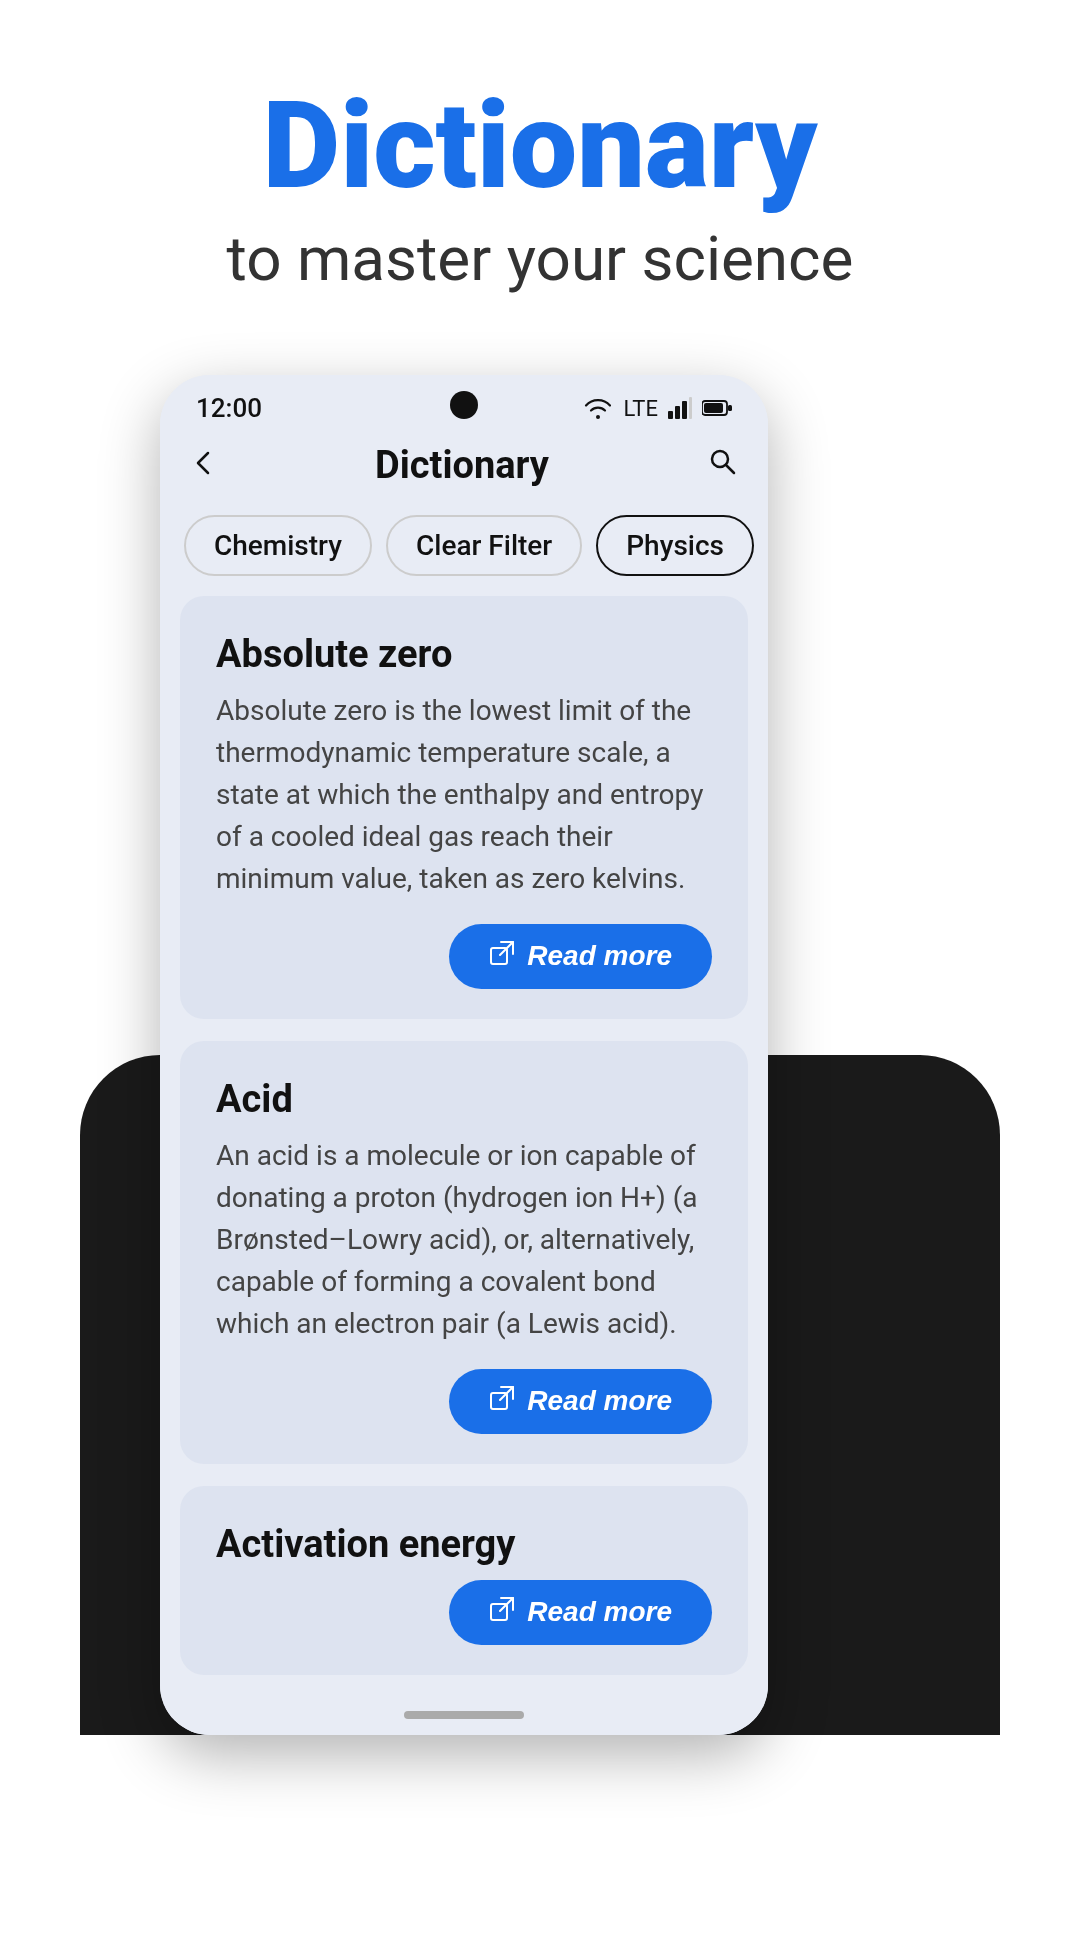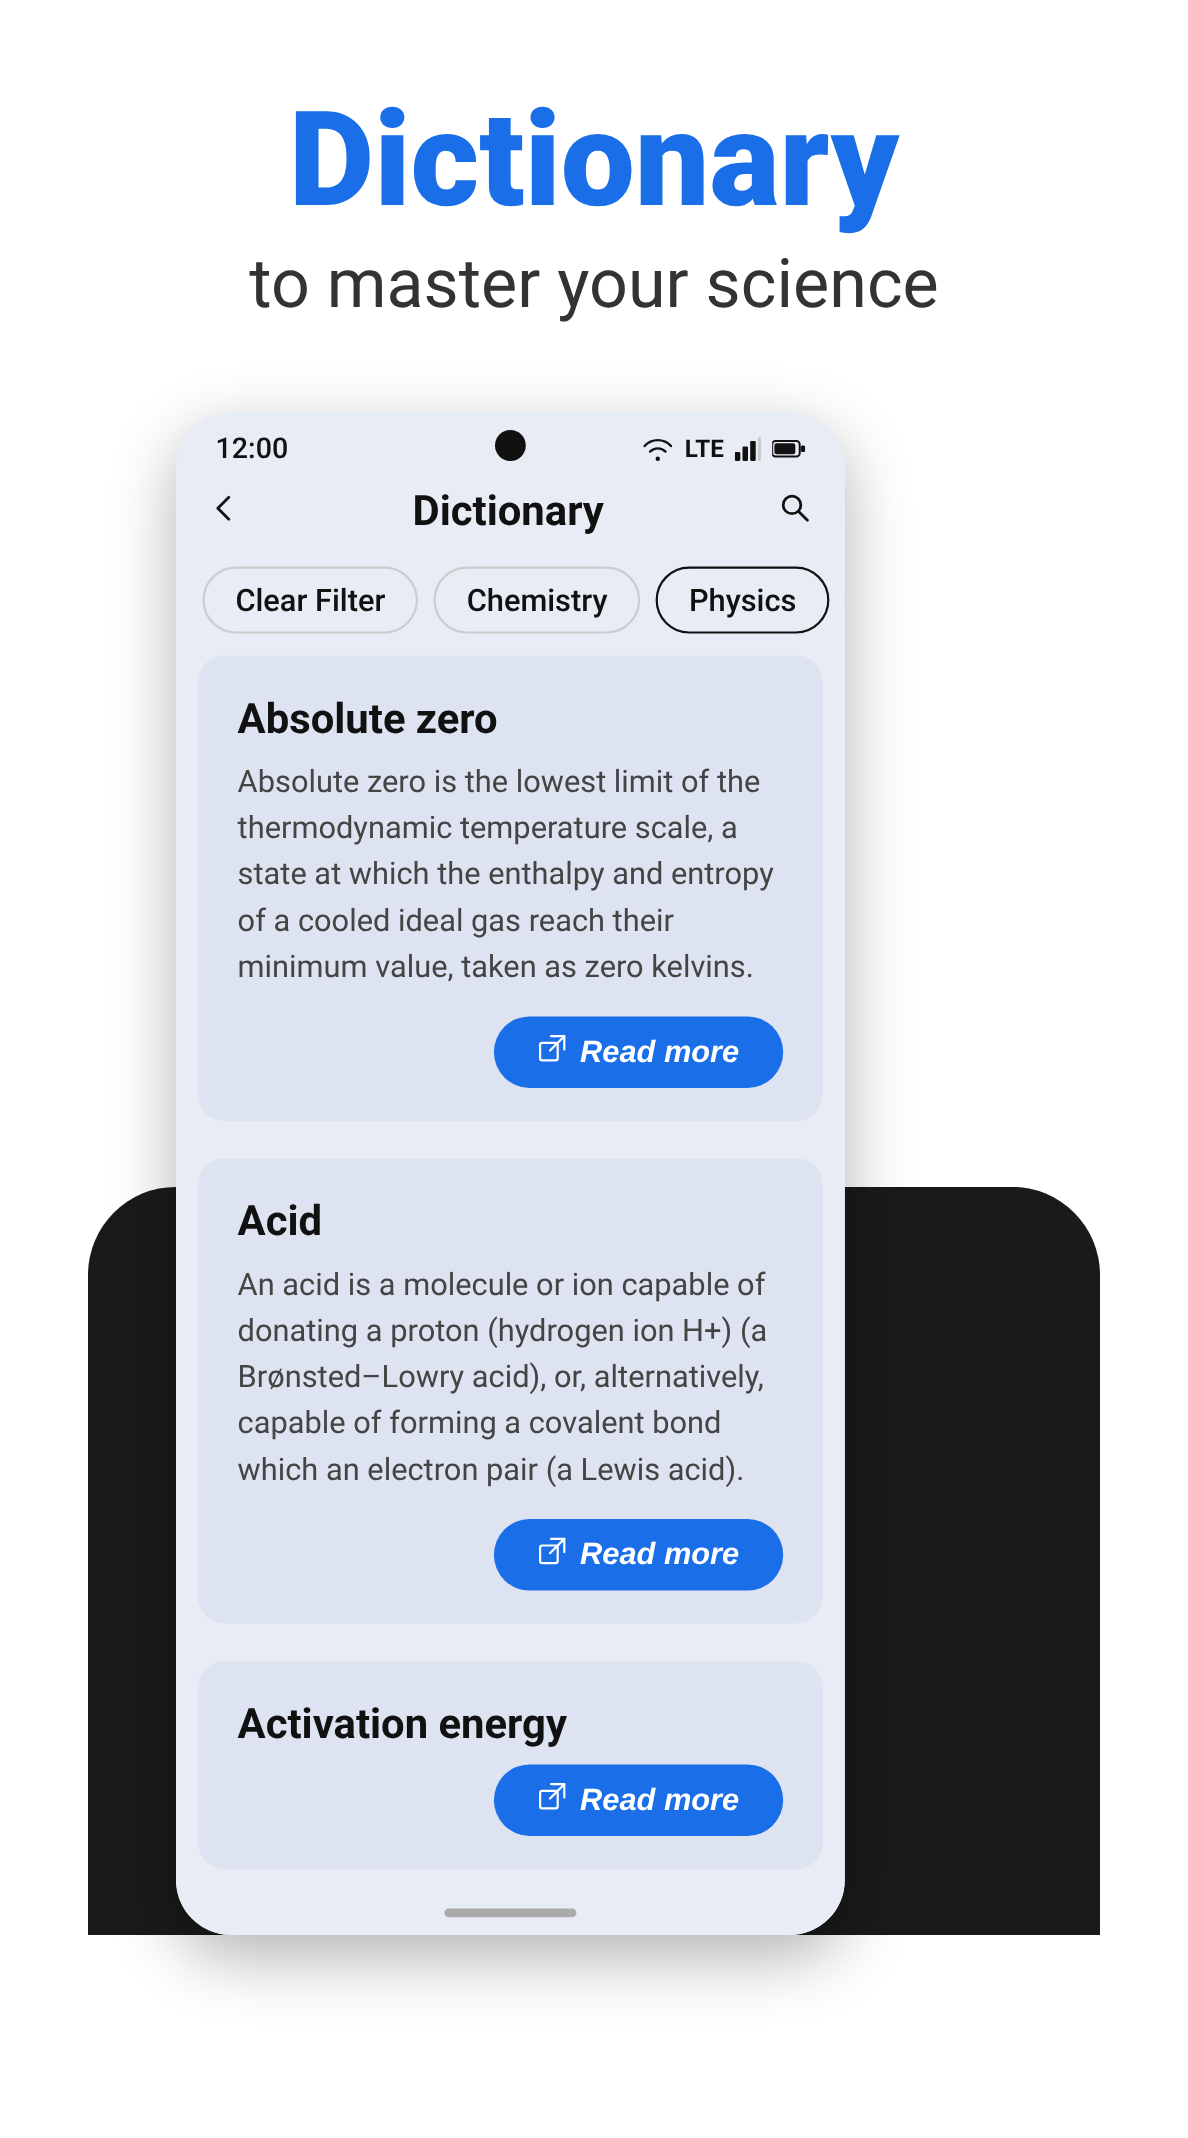--- a/index.html
+++ b/index.html
@@ -88,21 +88,21 @@
       transform: translateX(-50%);
       top: 16px;
     }
     .status-icons {
       display: flex;
       align-items: center;
       gap: 10px;
     }
     .status-icon-text {
       font-size: 22px;
-      font-weight: 700;
+      font-weight: 400;
       color: #111;
     }
 
     
     .app-bar {
       background: #e8ecf5;
       display: flex;
       align-items: center;
       justify-content: space-between;
       padding: 12px 30px 18px;
@@ -147,21 +147,21 @@
       border-color: #111;
       background: #e8ecf5;
     }
 
     
     .content {
       background: #e8ecf5;
       padding: 0 20px 20px;
       display: flex;
       flex-direction: column;
-      gap: 34px;
+      gap: 22px;
     }
 
     
     .dict-card {
       background: #dde3f0;
       border-radius: 24px;
       padding: 36px 36px 30px;
     }
     .dict-card-title {
       font-size: 38px;
@@ -261,24 +261,24 @@
       <span class="app-bar-search">
         <svg width="32" height="32" viewBox="0 0 32 32" fill="none">
           <circle cx="14" cy="14" r="8" stroke="#111" stroke-width="2.5"></circle>
           <path d="M20 20L28 28" stroke="#111" stroke-width="2.5" stroke-linecap="round"></path>
         </svg>
       </span>
     </div>
 
     <div class="filter-row">
       <div class="chip">
+        <span>Chemistry</span>
+      </div>
+      <div class="chip">
         <span>Clear Filter</span>
-      </div>
-      <div class="chip">
-        <span>Chemistry</span>
       </div>
       <div class="chip chip-active">
         <span>Physics</span>
       </div>
       <div class="chip">
         <span>Clear</span>
       </div>
     </div>
 
     <div class="content">

